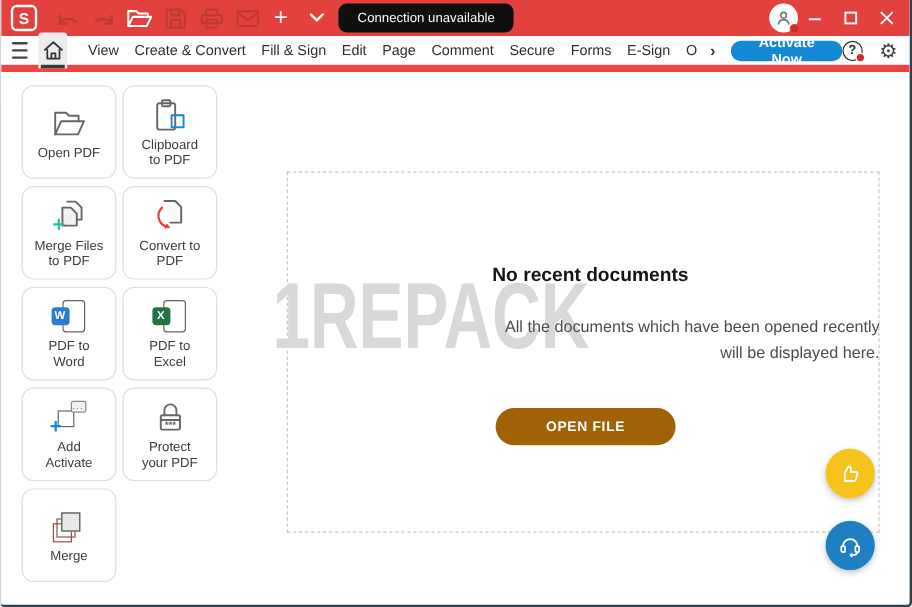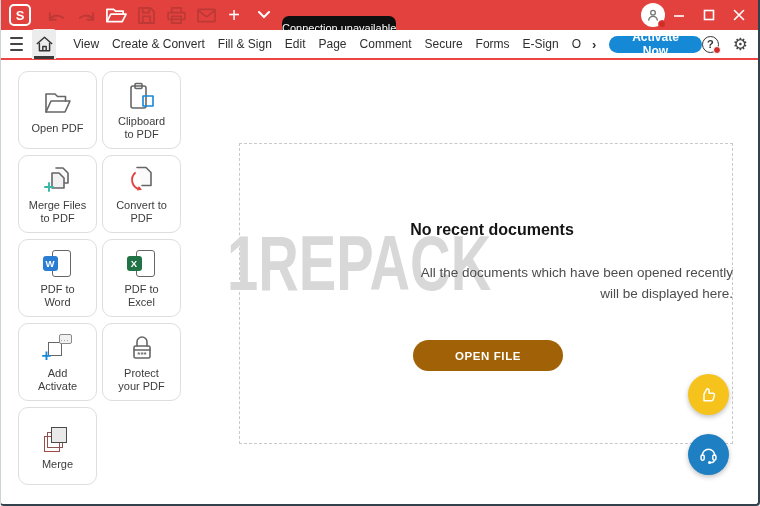--- a/index.html
+++ b/index.html
@@ -12,31 +12,31 @@
   
   .titlebar { position:absolute; left:0; top:0; width:100%; height:30px; background:#e2413e; }
   .tb-abs { position:absolute; display:flex; align-items:center; justify-content:center; }
   .s-logo { left:8px; top:4px; width:22px; height:22px; border:2px solid #fff; border-radius:5px;
             color:#fff; font-weight:bold; font-size:13px; }
   .tb-ic { top:0; height:30px; width:26px; }
   .tb-ic svg { display:block; }
   .ic-on  { stroke:#ffffff; }
   .ic-off { stroke:#bd3936; }
   .tb-plus { color:#fff; font-size:20px; font-weight:300; line-height:1; }
-  .conn-pill { left:281px; top:16px; height:24px; padding:0 0; background:#0f0f0f; border-radius:7px;
+  .conn-pill { left:281px; top:3px; height:24px; padding:0 16px; background:#0f0f0f; border-radius:7px;
                color:#fdfdfd; font-size:11px; white-space:nowrap; }
   .win-title { left:468px; top:0; height:30px; width:112px; color:#e5b1af; font-size:12px;margin-top:32px; }
   .avatar { left:640px; top:3px; width:24px; height:24px; background:#fff; border-radius:50%; }
   .avatar .dot { position:absolute; right:-1px; bottom:-1px; width:8px; height:8px; background:#cf2b27;
                  border-radius:50%; border:1px solid #e2413e; }
   .win-ctrls { position:absolute; right:4px; top:0; height:30px; display:flex; align-items:center; }
   .wc { width:30px; height:30px; display:flex; align-items:center; justify-content:center; }
   
   .menubar { position:absolute; left:0; top:30px; width:100%; height:30px; background:#fff;
-             border-bottom:2px solid #ef4444; display:flex; align-items:center; }
+             border-bottom:6px solid #ef4444; display:flex; align-items:center; }
   .hamburger { width:20px; height:30px; margin-left:9px; display:flex; flex-direction:column;
                justify-content:center; gap:4px; }
   .hamburger i { display:block; height:2px; background:#444; border-radius:1px; }
   .home-tab { width:38px; height:30px; margin-left:9px; background:#ececec; display:flex;
               align-items:center; justify-content:center; position:relative; border-radius:3px 3px 0 0; }
   .home-tab .bar { position:absolute; left:2px; right:2px; bottom:0; height:3px; background:#3a3a3a; }
   .menu-items { display:flex; align-items:center; gap:13px; margin-left:17px; }
   .mi { font-size:12px; color:#2e2e2e; white-space:nowrap; }
   .mi-chev { color:#333; font-size:13px; font-weight:bold; margin-left:-2px; }
   .activate-btn { margin-left:13px; height:17px; padding:0 22px; background:#1589d6; border:none;

